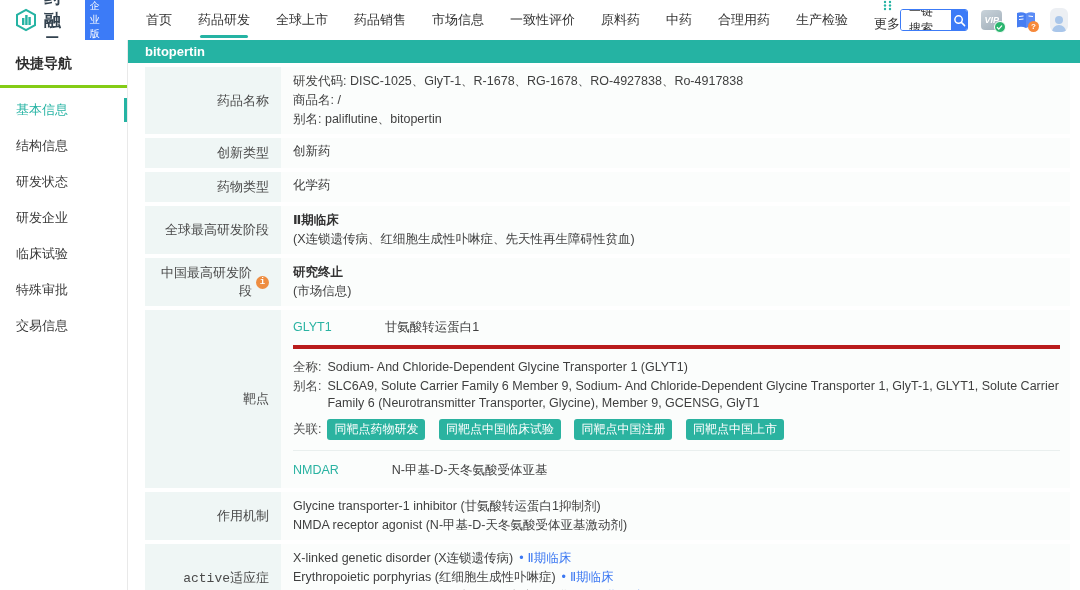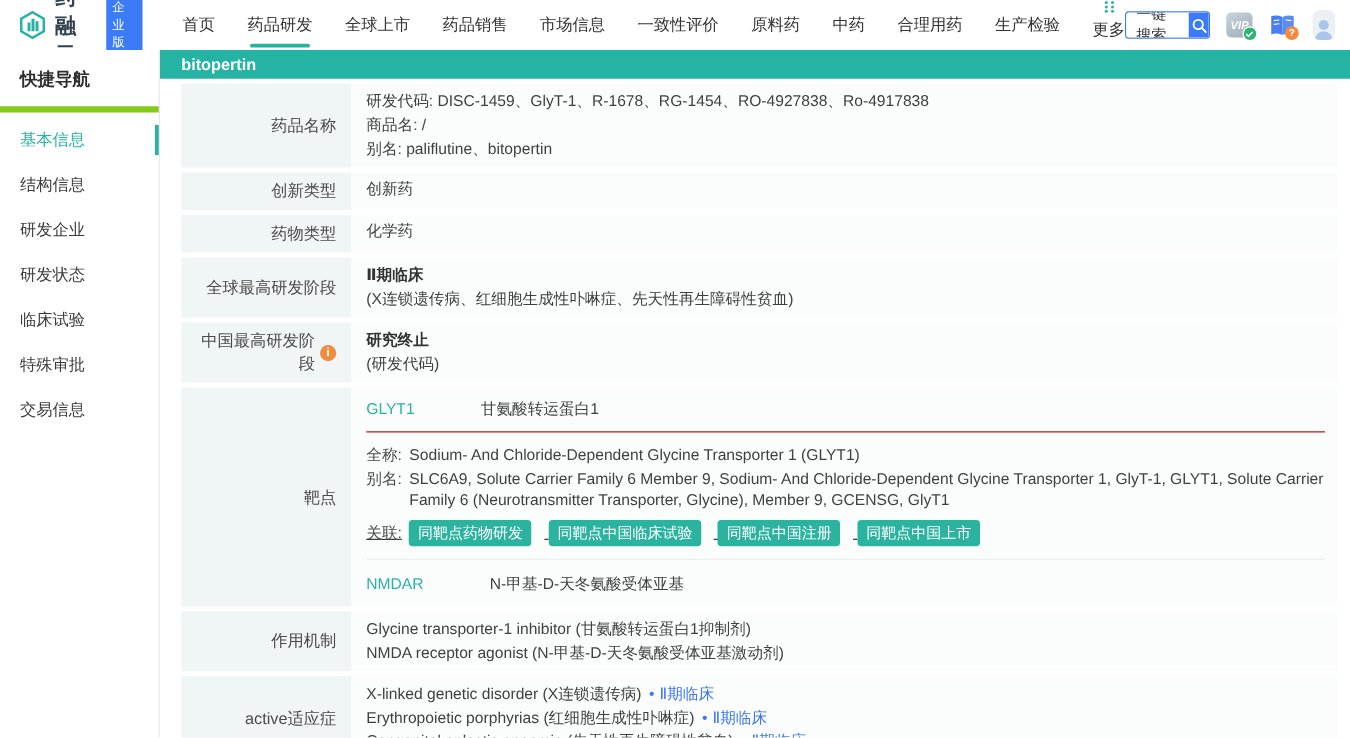--- a/index.html
+++ b/index.html
@@ -33,50 +33,50 @@
     background:#f6893b; color:#fff; font-size:8px; font-weight:bold; display:flex; align-items:center; justify-content:center; }
   .book-badge::before { content:"?"; }
   .avatar-icon { width:24px; height:24px; border-radius:6px; background:#eceff3; display:flex; flex-direction:column;
     align-items:center; justify-content:flex-end; overflow:hidden; cursor:pointer; }
   .avatar-head { width:8px; height:8px; border-radius:50%; background:#a9c6ea; margin-bottom:1px; }
   .avatar-body { width:14px; height:7px; border-radius:7px 7px 0 0; background:#a9c6ea; }
 
   
   .layout { display:flex; height:550px; }
   .sidebar { width:128px; border-right:1px solid #e9e9e9; background:#fff; flex-shrink:0; }
-  .sidebar-title { font-size:14px; font-weight:bold; color:#2e2e2e; padding:15px 16px 12px; border-bottom:5px solid #84cc16; }
+  .sidebar-title { font-size:14px; font-weight:bold; color:#2e2e2e; padding:15px 16px 12px; border-bottom:3px solid #84cc16; }
   .side-item { position:relative; display:flex; align-items:center; height:28px; padding-left:16px;
     font-size:13px; color:#3a3a3a; cursor:pointer; margin-top:8px; }
   .side-item.active { color:#25b3a3; }
   .side-item.active::after { content:""; position:absolute; right:0; top:2px; height:24px; width:3px; background:#25b3a3; }
 
   .main { flex:1; background:#fff; }
   .page-titlebar { height:23px; background:#25b3a3; color:#fff; font-size:13px; font-weight:bold;
     display:flex; align-items:center; padding-left:17px; }
   .content { padding:4px 10px 0 17px; }
 
   
   .info-row { display:flex; background:#fbfdfc; margin-bottom:4px; }
   .info-label { width:136px; flex-shrink:0; background:#eff6f5; display:flex; align-items:center;
-    justify-content:flex-end; text-align:right; padding:6px 12px 6px 6px; font-size:13px; color:#4a4a4a; gap:4px; }
+    justify-content:flex-end; text-align:right; padding:6px 12px 6px 6px; font-size:13px; color:#4a4a4a; gap:4px;font-family:Liberation Mono, monospace; }
   .info-value { flex:1; padding:5px 10px 5px 12px; font-size:12.5px; line-height:17px; color:#3f3f3f; }
   .v-line { padding:1px 0; }
   .stage-name { font-weight:bold; color:#333; padding:1px 0; }
   .info-circle { width:13px; height:13px; border-radius:50%; background:#ee8d40; color:#fff; font-size:9px;
     font-weight:bold; display:inline-flex; align-items:center; justify-content:center; flex-shrink:0; cursor:pointer; }
   .info-circle::before { content:"i"; }
 
   .teal-link { color:#2ab3a2; text-decoration:none; cursor:pointer; }
   .target-head { padding:4px 0 9px; display:flex; gap:10px; align-items:flex-end; }
   .target-head .cn { color:#3f3f3f;margin-left:43px; }
-  .target-detail { border-top:1px solid #b91c1c; border-bottom:1px solid #e9efee; padding:9px 0; margin-bottom:2px; }
+  .target-detail { border-top:4px solid #b91c1c; border-bottom:1px solid #e9efee; padding:9px 0; margin-bottom:2px; }
   .kv { display:flex; padding:1px 0; }
   .kv .k { flex-shrink:0; margin-right:6px; color:#4a4a4a; }
   .kv .v { flex:1; }
-  .badge-row { margin-top:5px; align-items:center;text-decoration:underline; }
+  .badge-row { margin-top:5px; align-items:center; }
   .badge { display:inline-block; background:#2bb3a0; color:#fff; font-size:12px; padding:2px 7px;
     border-radius:3px; margin-right:10px; text-decoration:none; cursor:pointer; }
   .target-head.second { padding-top:9px; padding-bottom:4px; }
 
   .stage-link { color:#3c78f2; text-decoration:none; margin-left:6px; cursor:pointer; }
   .stage-link .sep { margin-right:4px; }
 </style>
 </head>
 <body>
 
@@ -153,35 +153,35 @@
       <span class="avatar-body"></span>
     </div>
   </div>
 </header>
 
 <div class="layout">
   <aside class="sidebar">
     <div class="sidebar-title">快捷导航</div>
     <div class="side-item active">基本信息</div>
     <div class="side-item">结构信息</div>
+    <div class="side-item">研发状态</div>
     <div class="side-item">研发企业</div>
-    <div class="side-item">研发状态</div>
     <div class="side-item">临床试验</div>
     <div class="side-item">特殊审批</div>
     <div class="side-item">交易信息</div>
   </aside>
 
   <main class="main">
     <div class="page-titlebar">bitopertin</div>
     <div class="content">
 
       <div class="info-row">
         <div class="info-label">药品名称</div>
         <div class="info-value">
-          <div class="v-line">研发代码: DISC-1459、GlyT-1、R-1678、RG-1454、RO-4927838、Ro-4917838</div>
+          <div class="v-line">研发代码: DISC-1025、GlyT-1、R-1678、RG-1678、RO-4927838、Ro-4917838</div>
           <div class="v-line">商品名: /</div>
           <div class="v-line">别名: paliflutine、bitopertin</div>
         </div>
       </div>
 
       <div class="info-row">
         <div class="info-label">创新类型</div>
         <div class="info-value">创新药</div>
       </div>
 
@@ -198,21 +198,21 @@
         </div>
       </div>
 
       <div class="info-row">
         <div class="info-label">
           <span>中国最高研发阶段</span>
           <span class="info-circle"></span>
         </div>
         <div class="info-value">
           <div class="stage-name">研究终止</div>
-          <div class="v-line">(研发代码)</div>
+          <div class="v-line">(市场信息)</div>
         </div>
       </div>
 
       <div class="info-row">
         <div class="info-label">靶点</div>
         <div class="info-value">
           <div class="target-head">
             <a class="teal-link">GLYT1</a>
             <span class="cn">甘氨酸转运蛋白1</span>
           </div>

